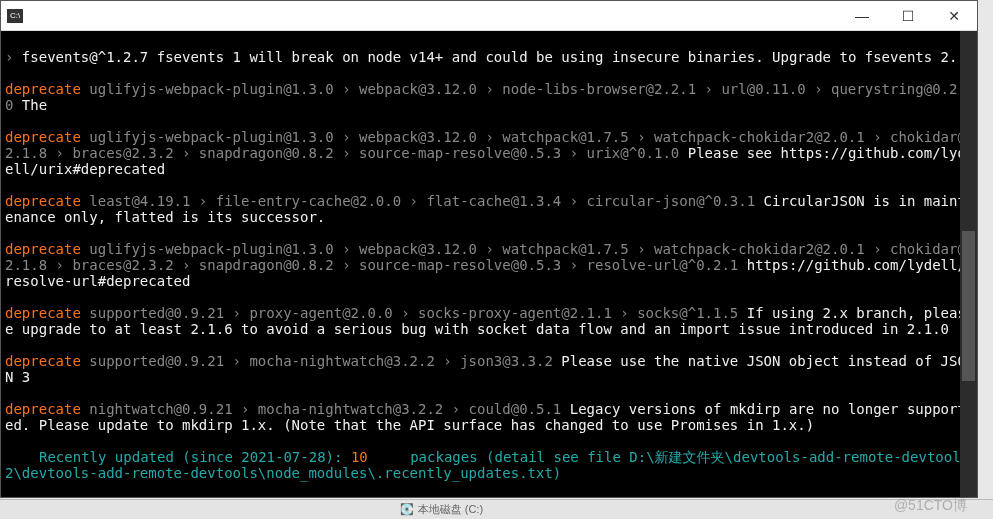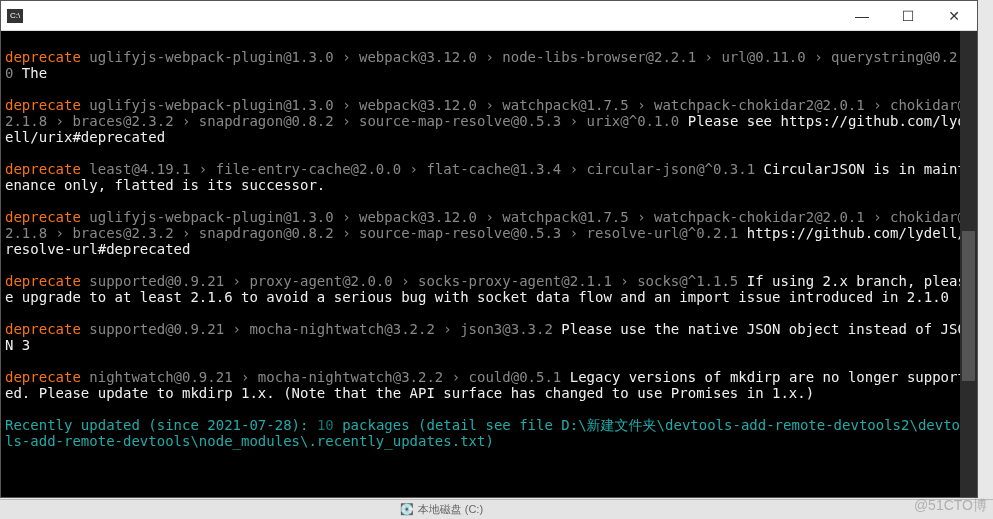--- a/index.html
+++ b/index.html
@@ -76,27 +76,27 @@
   .scrollbar-thumb {
     position:absolute;
     right:2px;
     width:13px;
     background:#555;
     top:200px;
     height:150px;
   }
   .red { color: #f97316; }
   .bright { color: #f0f0f0; }
-  .yellow { color: #0f766e; margin-top: 36px; }
+  .yellow { color: #f97316; margin-top: 36px; }
   .dim { color: #888888; }
-  .cyan { color: #2aa; }
+  .cyan { color: #2aa; margin-left: 34px; }
   .line { display:block; }
   .watermark {
     position:absolute;
-    right:6px; bottom:4px;
+    right:26px; bottom:4px;
     color:#999;
     font-size:14px;
     opacity:.7;
     font-family: sans-serif;
   }
   .taskbar-strip {
     position:absolute;
     left:0; bottom:0;
     width:993px;
     height:20px;
@@ -118,20 +118,21 @@
   <div class="titlebar">
     <span class="title-icon">C:\</span>
     <div class="controls">
       <div class="ctrl">—</div>
       <div class="ctrl">☐</div>
       <div class="ctrl close">✕</div>
     </div>
   </div>
 
   <div class="terminal">
+<span class="line"><span class="dim">› </span><span class="bright">fsevents@^1.2.7</span><span class="bright"> fsevents 1 will break on node v14+ and could be using insecure binaries. Upgrade to fsevents 2.</span></span>
 <span class="line"><span class="red">deprecate</span><span class="dim"> uglifyjs-webpack-plugin@1.3.0 › webpack@3.12.0 › node-libs-browser@2.2.1 › url@0.11.0 › querystring@0.2.0 </span><span class="bright">The</span></span>
 <span class="line"><span class="red">deprecate</span><span class="dim"> uglifyjs-webpack-plugin@1.3.0 › webpack@3.12.0 › watchpack@1.7.5 › watchpack-chokidar2@2.0.1 › chokidar@2.1.8 › braces@2.3.2 › snapdragon@0.8.2 › source-map-resolve@0.5.3 › urix@^0.1.0 </span><span class="bright">Please see https://github.com/lydell/urix#deprecated</span></span>
 <span class="line"><span class="red">deprecate</span><span class="dim"> least@4.19.1 › file-entry-cache@2.0.0 › flat-cache@1.3.4 › circular-json@^0.3.1 </span><span class="bright">CircularJSON is in maintenance only, flatted is its successor.</span></span>
 <span class="line"><span class="red">deprecate</span><span class="dim"> uglifyjs-webpack-plugin@1.3.0 › webpack@3.12.0 › watchpack@1.7.5 › watchpack-chokidar2@2.0.1 › chokidar@2.1.8 › braces@2.3.2 › snapdragon@0.8.2 › source-map-resolve@0.5.3 › resolve-url@^0.2.1 </span><span class="bright">https://github.com/lydell/resolve-url#deprecated</span></span>
 <span class="line"><span class="red">deprecate</span><span class="dim"> supported@0.9.21 › proxy-agent@2.0.0 › socks-proxy-agent@2.1.1 › socks@^1.1.5 </span><span class="bright">If using 2.x branch, please upgrade to at least 2.1.6 to avoid a serious bug with socket data flow and an import issue introduced in 2.1.0</span></span>
 <span class="line"><span class="red">deprecate</span><span class="dim"> supported@0.9.21 › mocha-nightwatch@3.2.2 › json3@3.3.2 </span><span class="bright">Please use the native JSON object instead of JSON 3</span></span>
 <span class="line"><span class="red">deprecate</span><span class="dim"> nightwatch@0.9.21 › mocha-nightwatch@3.2.2 › could@0.5.1 </span><span class="bright">Legacy versions of mkdirp are no longer supported. Please update to mkdirp 1.x. (Note that the API surface has changed to use Promises in 1.x.)</span></span>
 <span class="line"><span class="cyan">Recently updated (since 2021-07-28): </span><span class="yellow">10</span><span class="cyan"> packages (detail see file D:\新建文件夹\devtools-add-remote-devtools2\devtools-add-remote-devtools\node_modules\.recently_updates.txt)</span></span>
 
 

